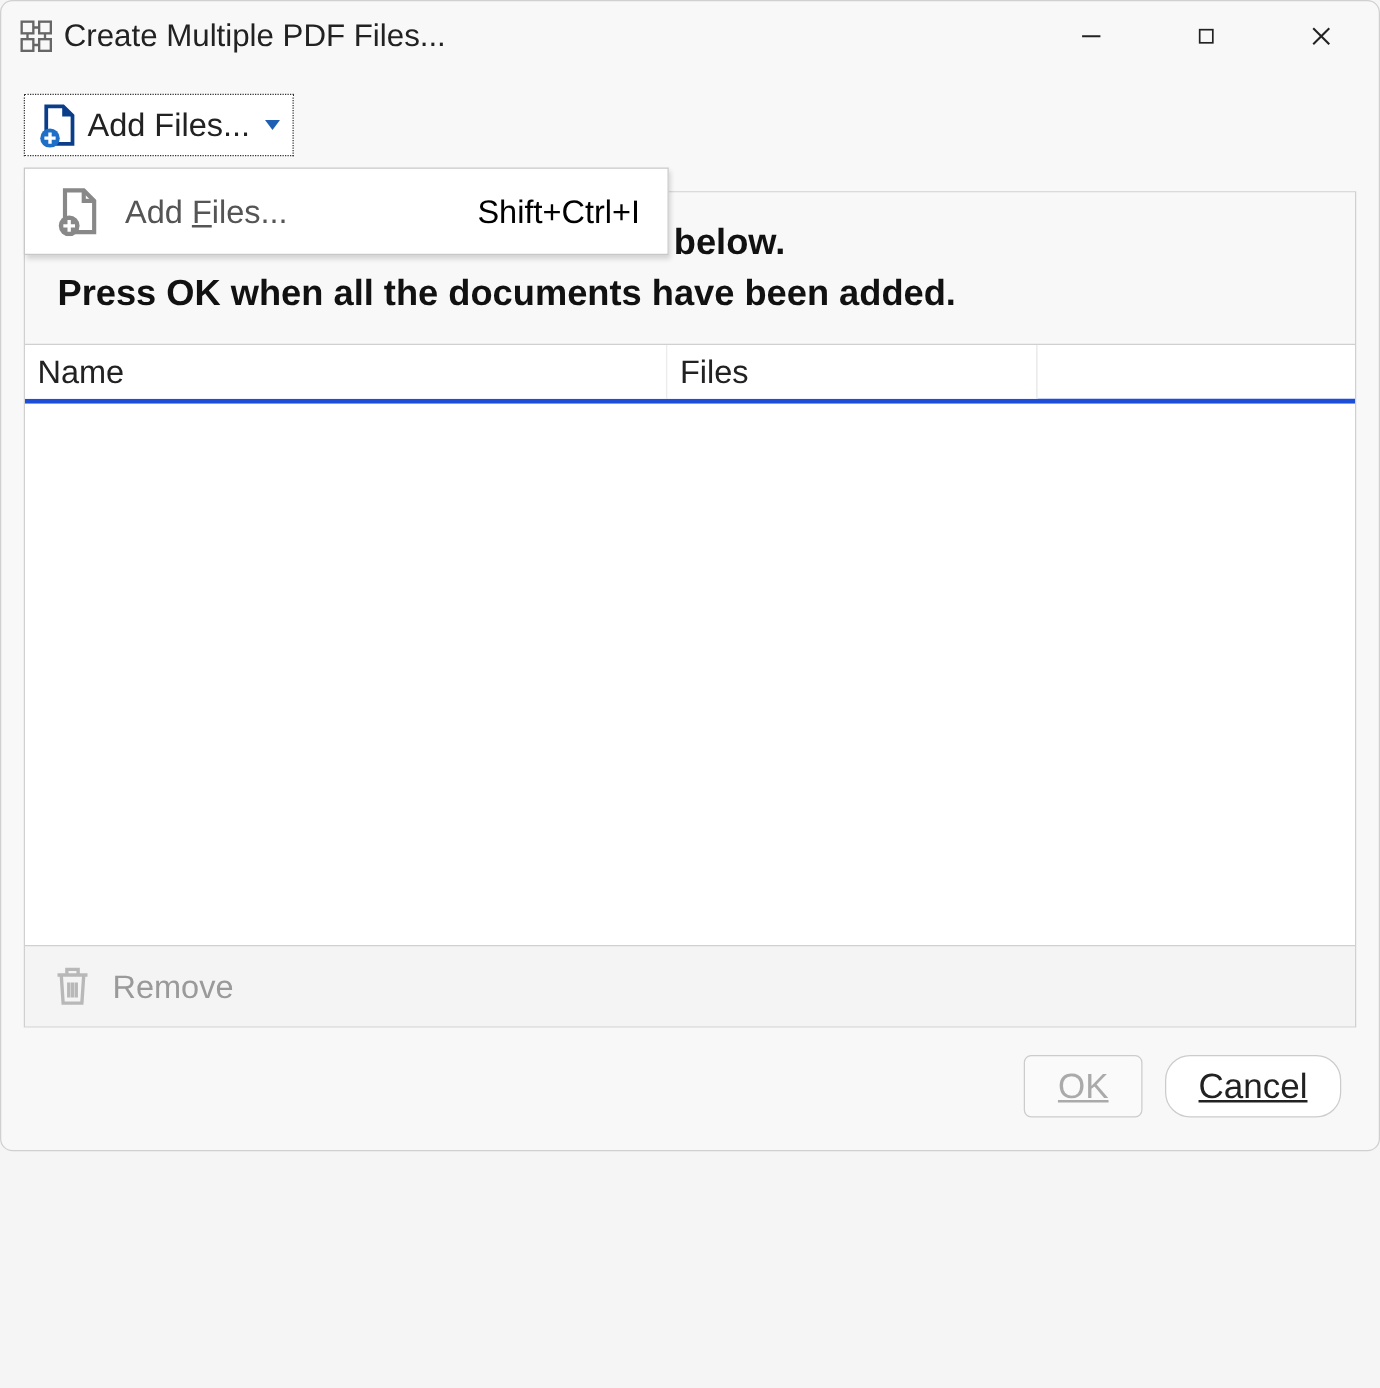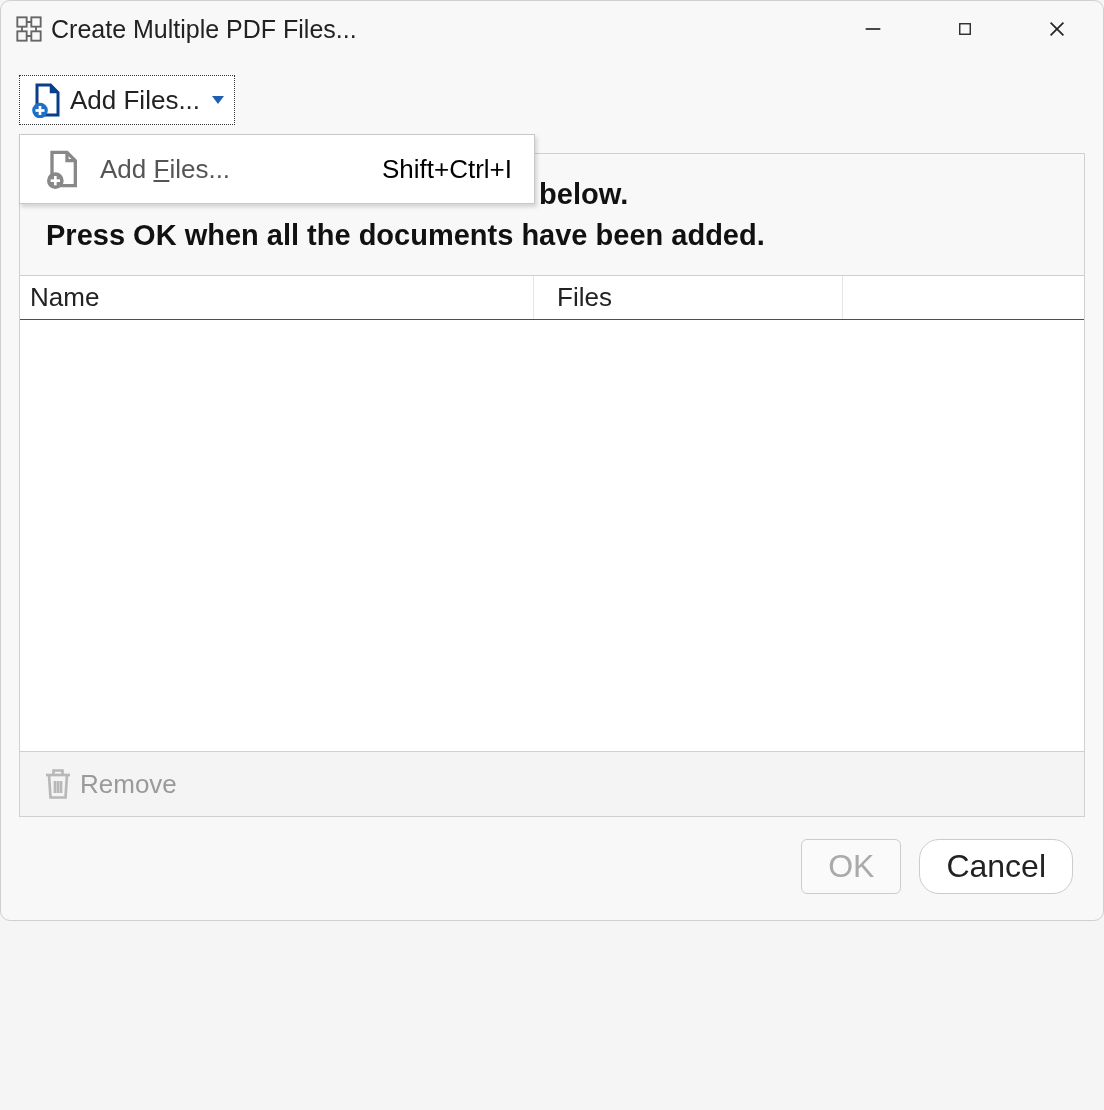--- a/index.html
+++ b/index.html
@@ -110,62 +110,62 @@
     background: #f8f8f8;
     border-bottom: 1px solid #d0d0d0;
     padding: 20px 26px;
     font-size: 29px;
     font-weight: 700;
     line-height: 1.4;
     color: #111;
   }
   .table-header {
     display: flex;
-    border-bottom: 1px solid #1d4ed8;
-    gap: 13px;
+    border-bottom: 4px solid #1d4ed8;
   }
   .th {
     font-size: 26px;
     color: #222;
     padding: 6px 10px;
     border-right: 1px solid #e6e6e6;
     background: #fff;
   }
   .th.name { width: 514px; }
   .th.size { width: 296px; }
   .table-body {
     flex: 1;
     background: #fff;
   }
   .remove-bar {
     border-top: 1px solid #d0d0d0;
     background: #f4f4f4;
     padding: 14px 20px;
     display: flex;
     align-items: center;
-    gap: 4px;
+    gap: 14px;
   }
   .remove-bar .trash-icon { width: 36px; height: 36px; }
   .remove-label {
     font-size: 26px;
     color: #9a9a9a;
   }
   .footer {
     display: flex;
     justify-content: flex-end;
     gap: 18px;
     padding: 22px 30px 26px 0;
   }
   .btn {
-    font-size: 32px;
+    font-size: 28px;
     padding: 8px 26px;
     border: 1px solid #ccc;
     background: #fff;
     border-radius: 6px;
     cursor: pointer;
+    text-decoration: underline;
   }
   .btn.ok { color: #aaa; background: #fafafa; }
   .btn.cancel { color: #222; border-radius: 20px; }
   .underline { text-decoration: underline; }
 </style>
 </head>
 <body>
 
 <div class="window">
 

